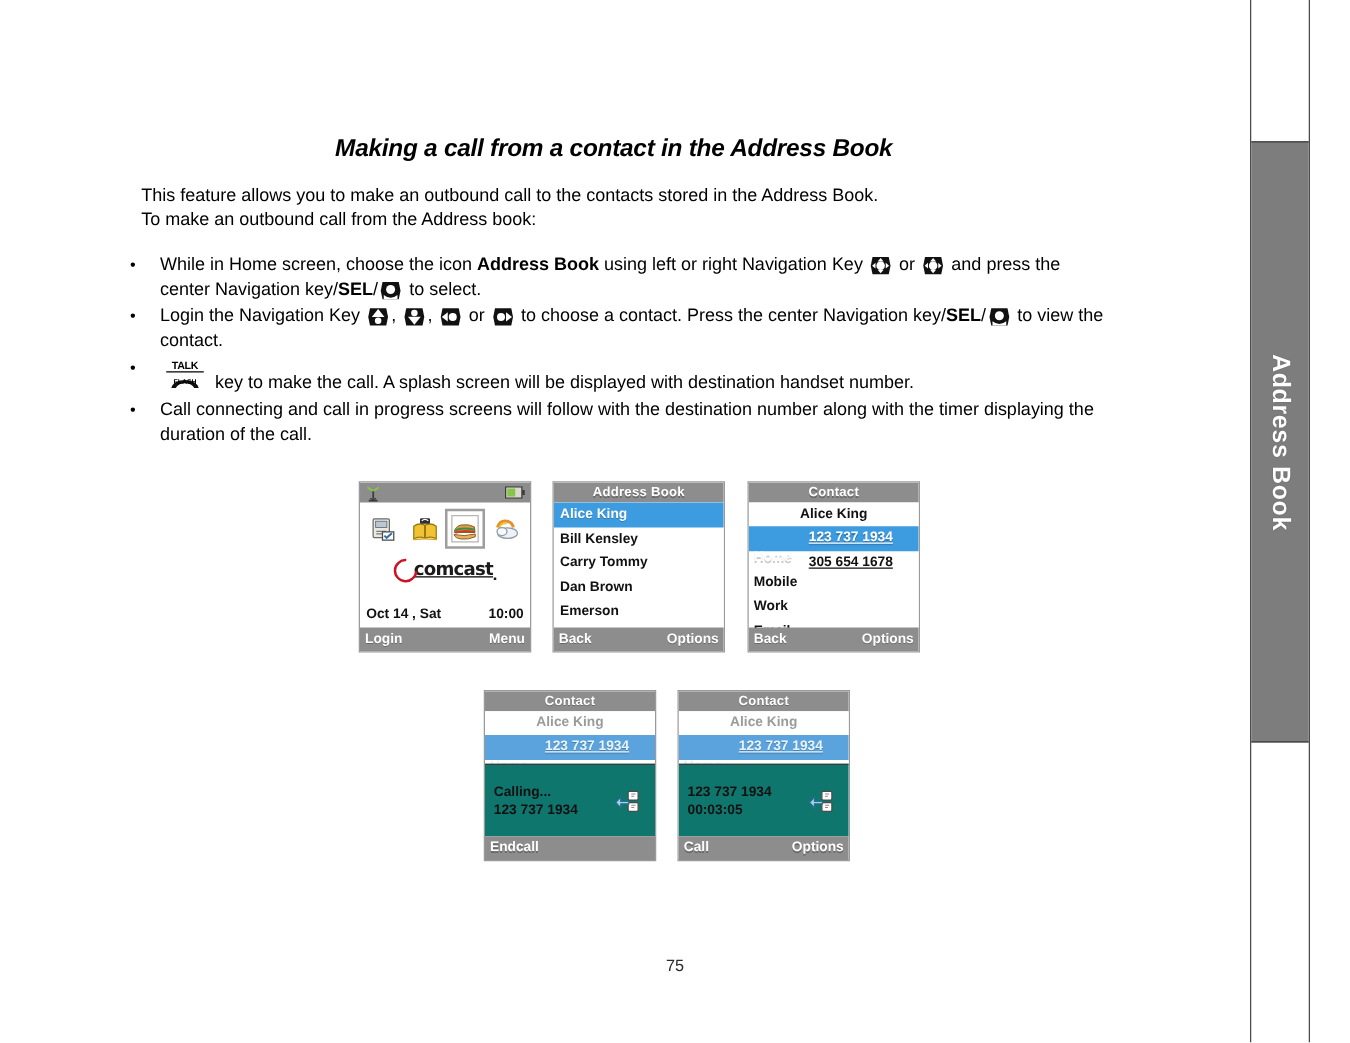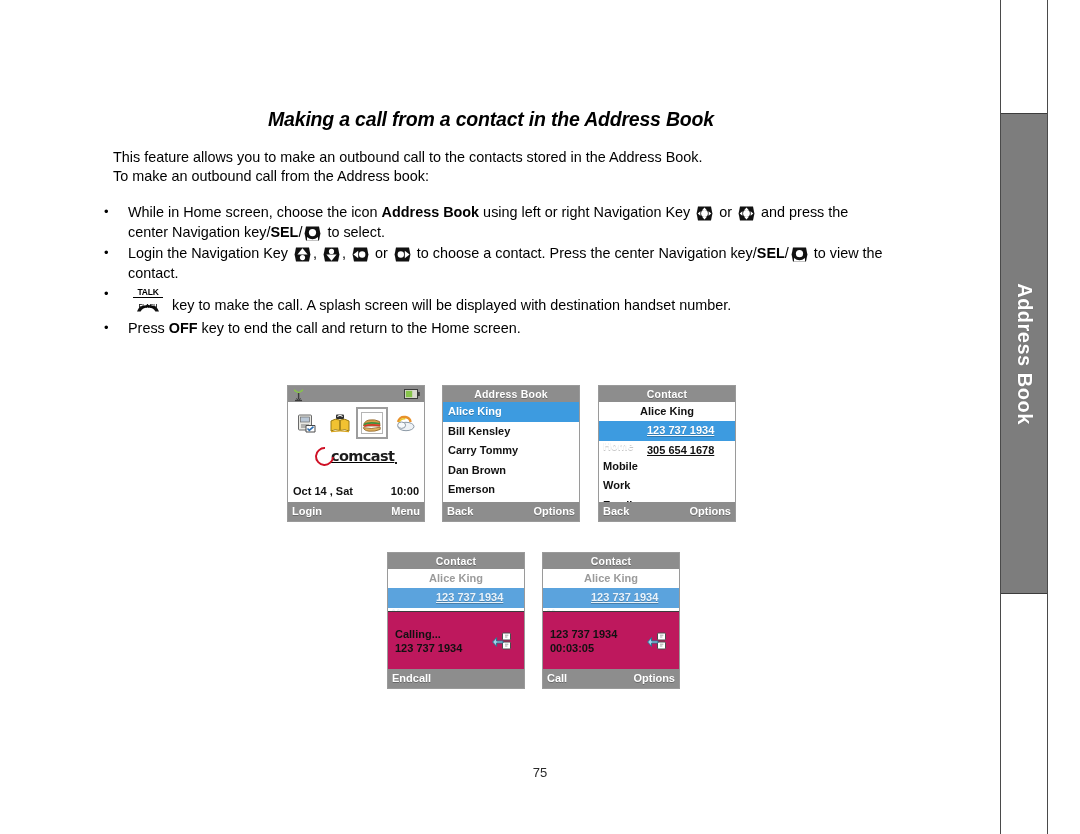--- a/index.html
+++ b/index.html
@@ -180,21 +180,21 @@
   .ct-row.hl{background:#3d9be0;color:#ffffff;text-shadow:0 1px 0 rgba(0,0,0,.22);}
 
   
   .dim .ct-name{color:#9b9b9b;}
   .dim .ct-row{color:#6f6f6f;}
   .dim .ct-row.hl{background:#5ba3dd;color:#e9f3fb;}
 
   
   .splash{
     position:absolute;left:0;bottom:19px;width:100%;height:58px;
-    background:#be185d;border-top:1px solid #3b3b3b;
+    background:#0f766e;border-top:1px solid #3b3b3b;
     box-sizing:border-box;
   }
   .splash .sp-txt{
     position:absolute;left:7px;top:50%;transform:translateY(-50%);
     font-size:11px;font-weight:bold;color:#111;line-height:14px;
   }
   .splash .sp-icon{
     position:absolute;right:10px;top:50%;transform:translateY(-50%);
     width:22px;height:20px;
   }
@@ -260,22 +260,22 @@
             </svg></span><span> to choose a contact. Press the center Navigation key/</span><b>SEL</b><span>/</span><span class="navkey"><svg width="19" height="17" viewBox="0 0 19 17">
               <path d="M3 1.6 H16 L17.4 8.5 L16 15.4 H3 L1.6 8.5 Z" fill="#111"></path>
               <circle cx="9.5" cy="7.6" r="3.6" fill="#fff"></circle>
               <path d="M4 12 Q9.5 16.4 15 12 L15 15.4 H4 Z" fill="#fff"></path>
             </svg></span><span> to view the contact.</span></li>
 
       <li class="tall2"><span class="talkkey"><span class="tk-top">TALK</span><span class="tk-line"></span><span class="tk-hs"><svg width="24" height="8" viewBox="0 0 24 8">
                 <path d="M1 7.4 Q3.2 1 12 1 Q20.8 1 23 7.4 L19.4 7.4 Q17.4 3.6 12 3.6 Q6.6 3.6 4.6 7.4 Z" fill="#111"></path>
               </svg></span><span class="tk-bot">FLASH</span></span><span> key to make the call. A splash screen will be displayed with destination handset number.</span></li>
 
-
-      <li><span>Press </span><b>OFF</b><span> key to end the call and return to the Home screen.</span></li>
+      <li>Call connecting and call in progress screens will follow with the destination number along with the timer displaying the duration of the call.</li>
+
 
     </ul>
   </div>
 
   <div class="screen scr-home">
     <div class="statusbar">
       <span style="position:absolute;left:3px;top:1px;">
         <svg width="15" height="15" viewBox="0 0 15 15">
             <path d="M3 2 L7.5 5 L12 2 L12 4 L7.5 6.6 L3 4 Z" fill="#86c44a"></path>
             <rect x="6.9" y="6" width="1.4" height="6" fill="#3b3b3b"></rect>

